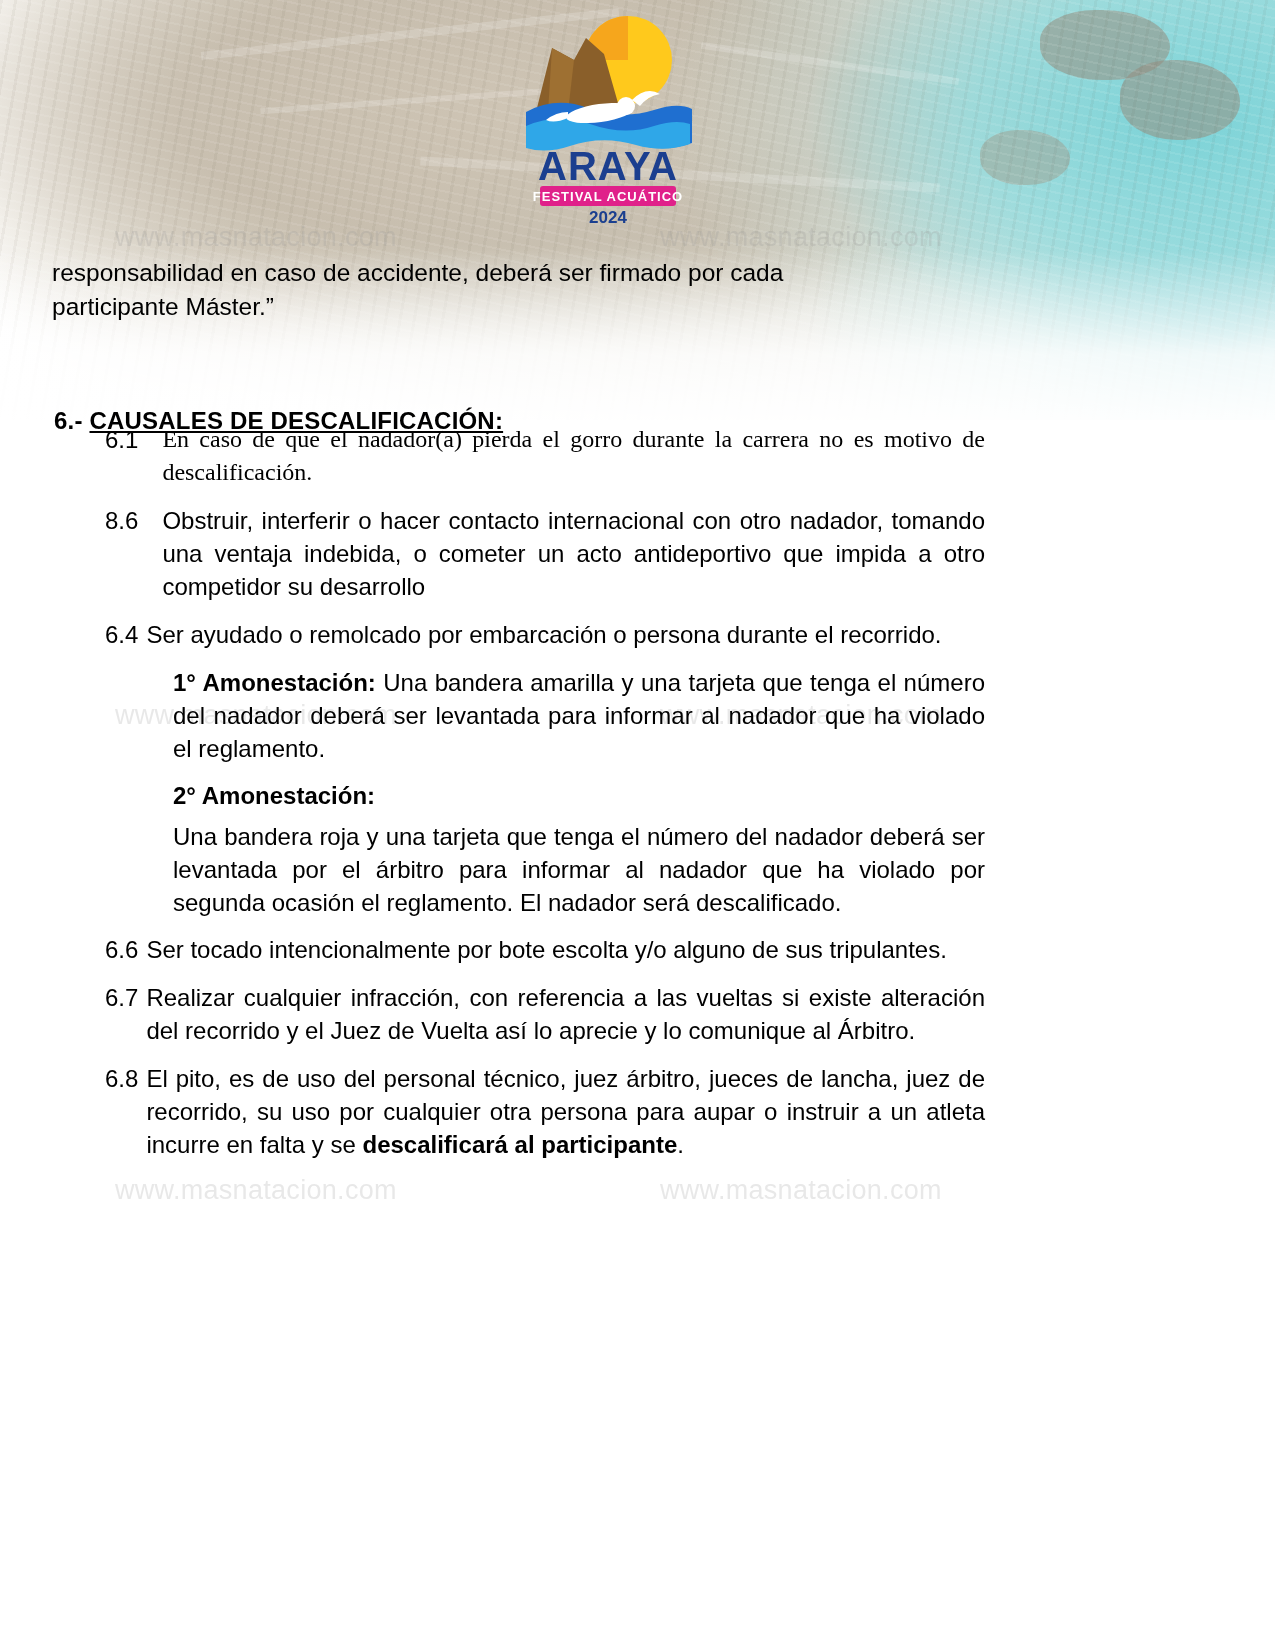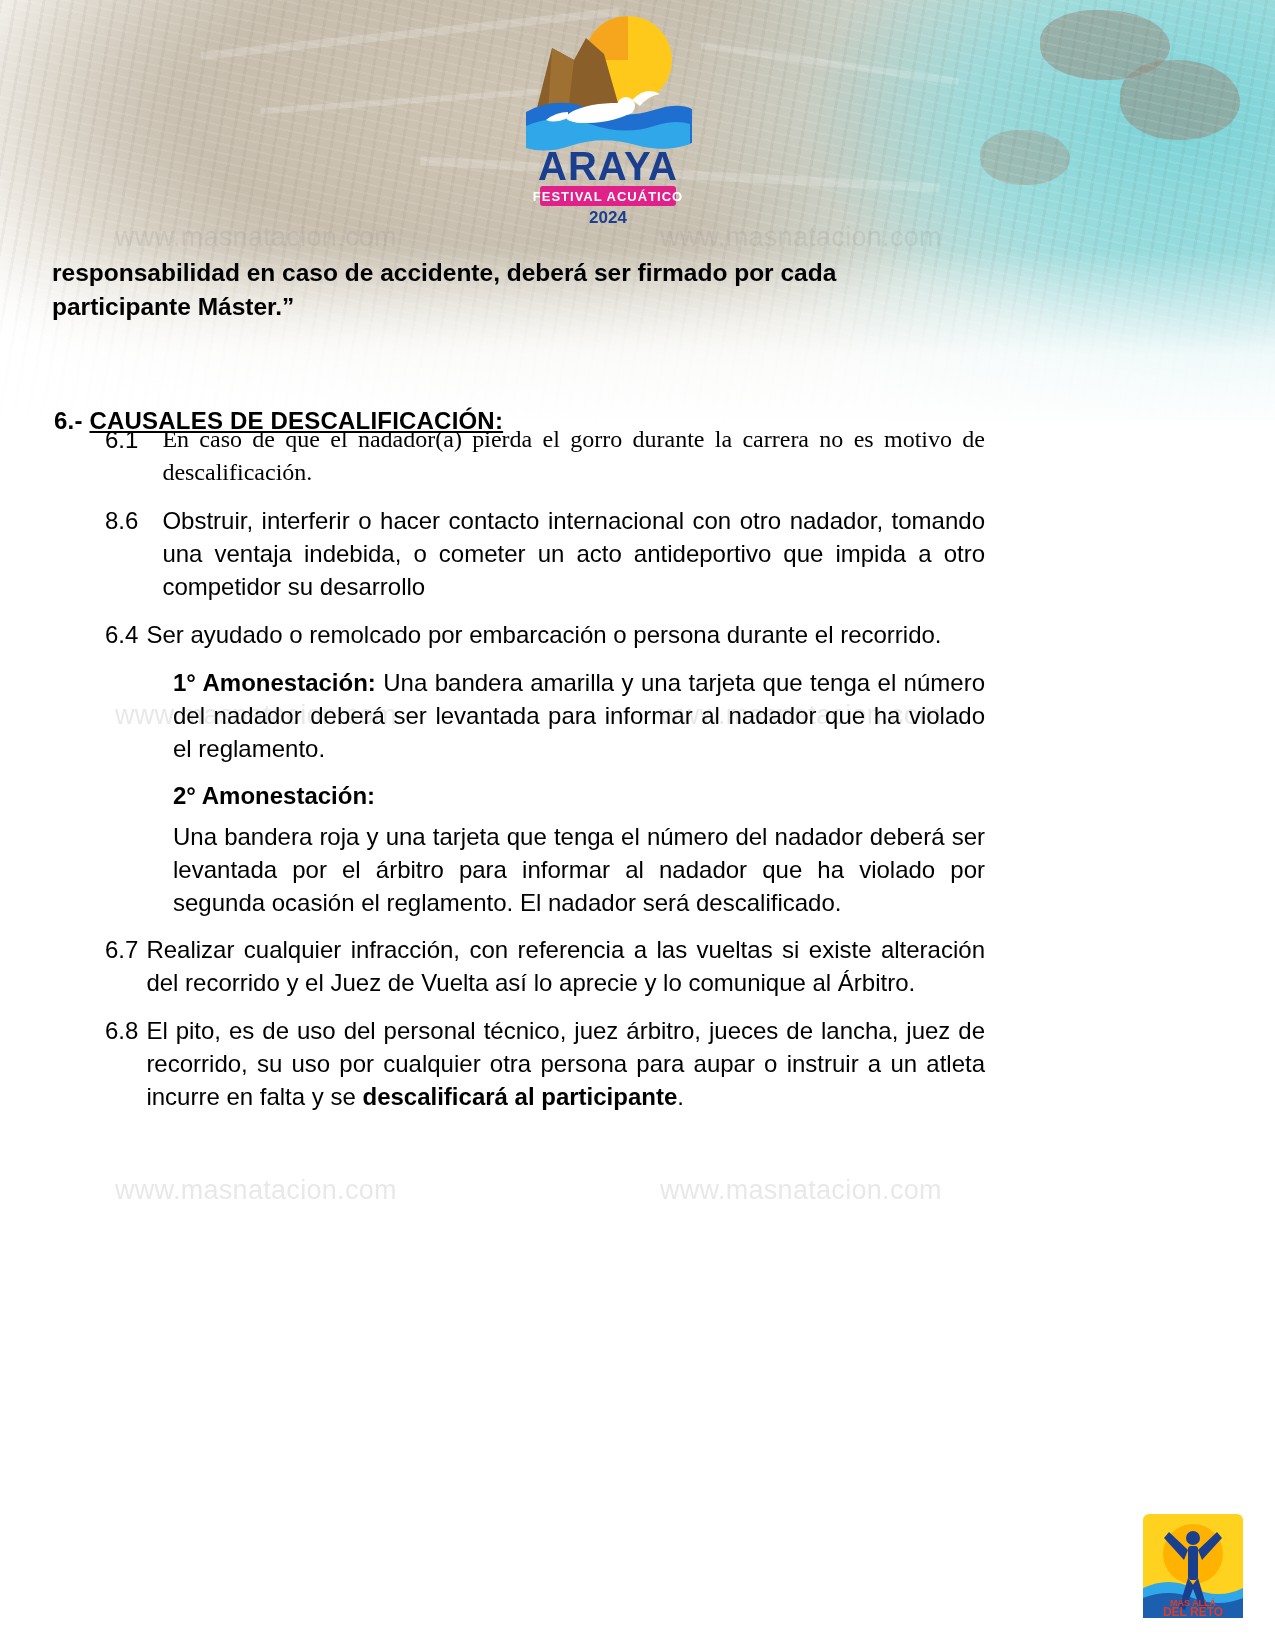--- a/index.html
+++ b/index.html
@@ -83,21 +83,21 @@
     position: absolute;
     left: 0; top: 0;
     width: 1275px;
     color: #000000;
   }
   .intro {
     position: absolute;
     left: 52px;
     top: 256px;
     width: 928px;
-    font-weight: bold;
+    font-weight: normal;
     font-size: 24.5px;
     line-height: 34px;
     text-align: justify;
   }
   .intro .l2 { display: block; text-align: left; }
 
   .heading {
     position: absolute;
     left: 54px;
     top: 375px;
@@ -238,46 +238,32 @@
       <div class="sub">
         <b>1° Amonestación:</b><span> Una bandera amarilla y una tarjeta que tenga el número del nadador  deberá ser  levantada  para informar  al nadador que  ha  violado  el reglamento.</span>
       </div>
 
       <div class="sub tight">
         <b>2° Amonestación:</b>
       </div>
 
       <div class="sub">Una bandera roja  y una tarjeta que tenga el número del nadador deberá ser levantada por el árbitro para informar al nadador que ha  violado  por  segunda  ocasión el reglamento. El nadador será descalificado.</div>
 
+      <div class="item">
+        <div class="lbl">6.6</div>
+        <div class="txt">Ser tocado intencionalmente por bote escolta y/o alguno de sus tripulantes.</div>
+      </div>
 
       <div class="item">
         <div class="lbl">6.7</div>
         <div class="txt">Realizar cualquier infracción, con referencia    a las vueltas si existe alteración del recorrido y el Juez de Vuelta así lo aprecie y lo comunique al Árbitro.</div>
       </div>
 
       <div class="item">
         <div class="lbl">6.8</div>
         <div class="txt"><span>El pito, es de uso del personal técnico, juez árbitro, jueces de lancha,  juez  de  recorrido, su uso por cualquier otra persona para aupar o instruir a un atleta incurre   en falta y se </span><b>descalificará al participante</b><span>.</span></div>
       </div>
 
     </div>
   </div>
 
-  <div class="logo2">
-    <svg viewBox="0 0 108 112" width="108" height="112" xmlns="http://www.w3.org/2000/svg">
-      <rect x="4" y="4" width="100" height="104" rx="6" fill="#ffd21f"></rect>
-      <circle cx="54" cy="44" r="30" fill="#ffb300"></circle>
-      <path d="M4 78 q26 -12 50 0 q26 12 50 0 l0 30 l-100 0 z" fill="#2fa7e8"></path>
-      <path d="M4 88 q26 -10 50 0 q26 10 50 0 l0 20 l-100 0 z" fill="#1b5fae"></path>
-      <g fill="#1b3f8f">
-        <circle cx="54" cy="28" r="7"></circle>
-        <rect x="49" y="36" width="10" height="34" rx="3"></rect>
-        <path d="M49 40 L30 22 L25 28 L45 50 Z"></path>
-        <path d="M59 40 L78 22 L83 28 L63 50 Z"></path>
-        <path d="M49 68 L40 98 L46 100 L55 76 Z"></path>
-        <path d="M59 68 L68 98 L62 100 L53 76 Z"></path>
-      </g>
-      <text x="54" y="96" text-anchor="middle" font-family="Liberation Sans, sans-serif" font-size="9" font-weight="bold" fill="#e23b23">MÁS ALLÁ</text>
-      <text x="54" y="106" text-anchor="middle" font-family="Liberation Sans, sans-serif" font-size="12" font-weight="bold" fill="#e23b23">DEL RETO</text>
-    </svg>
-  </div>
 
 </div>
 
 </body></html>

